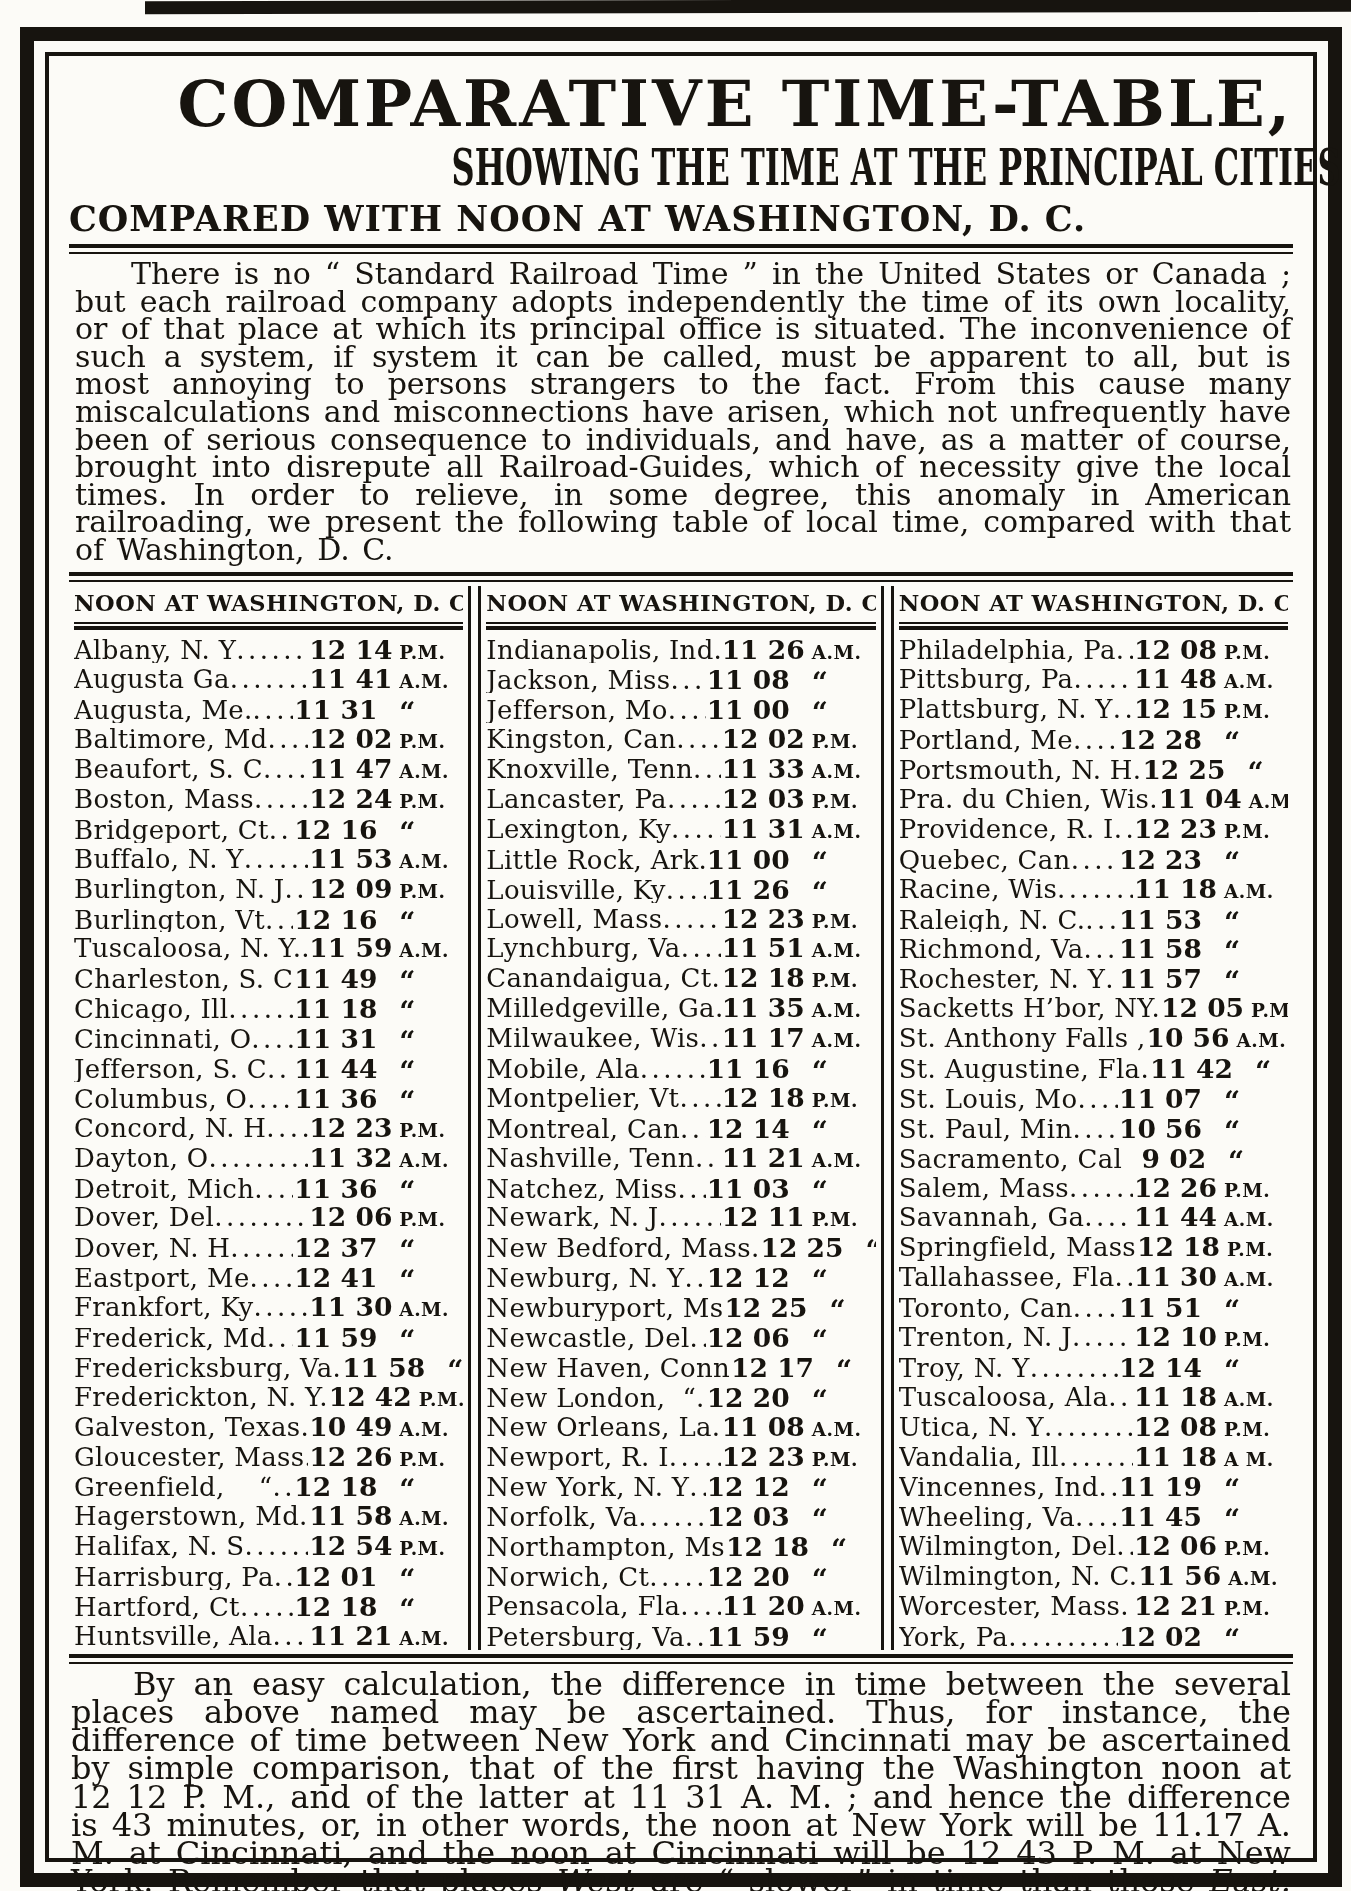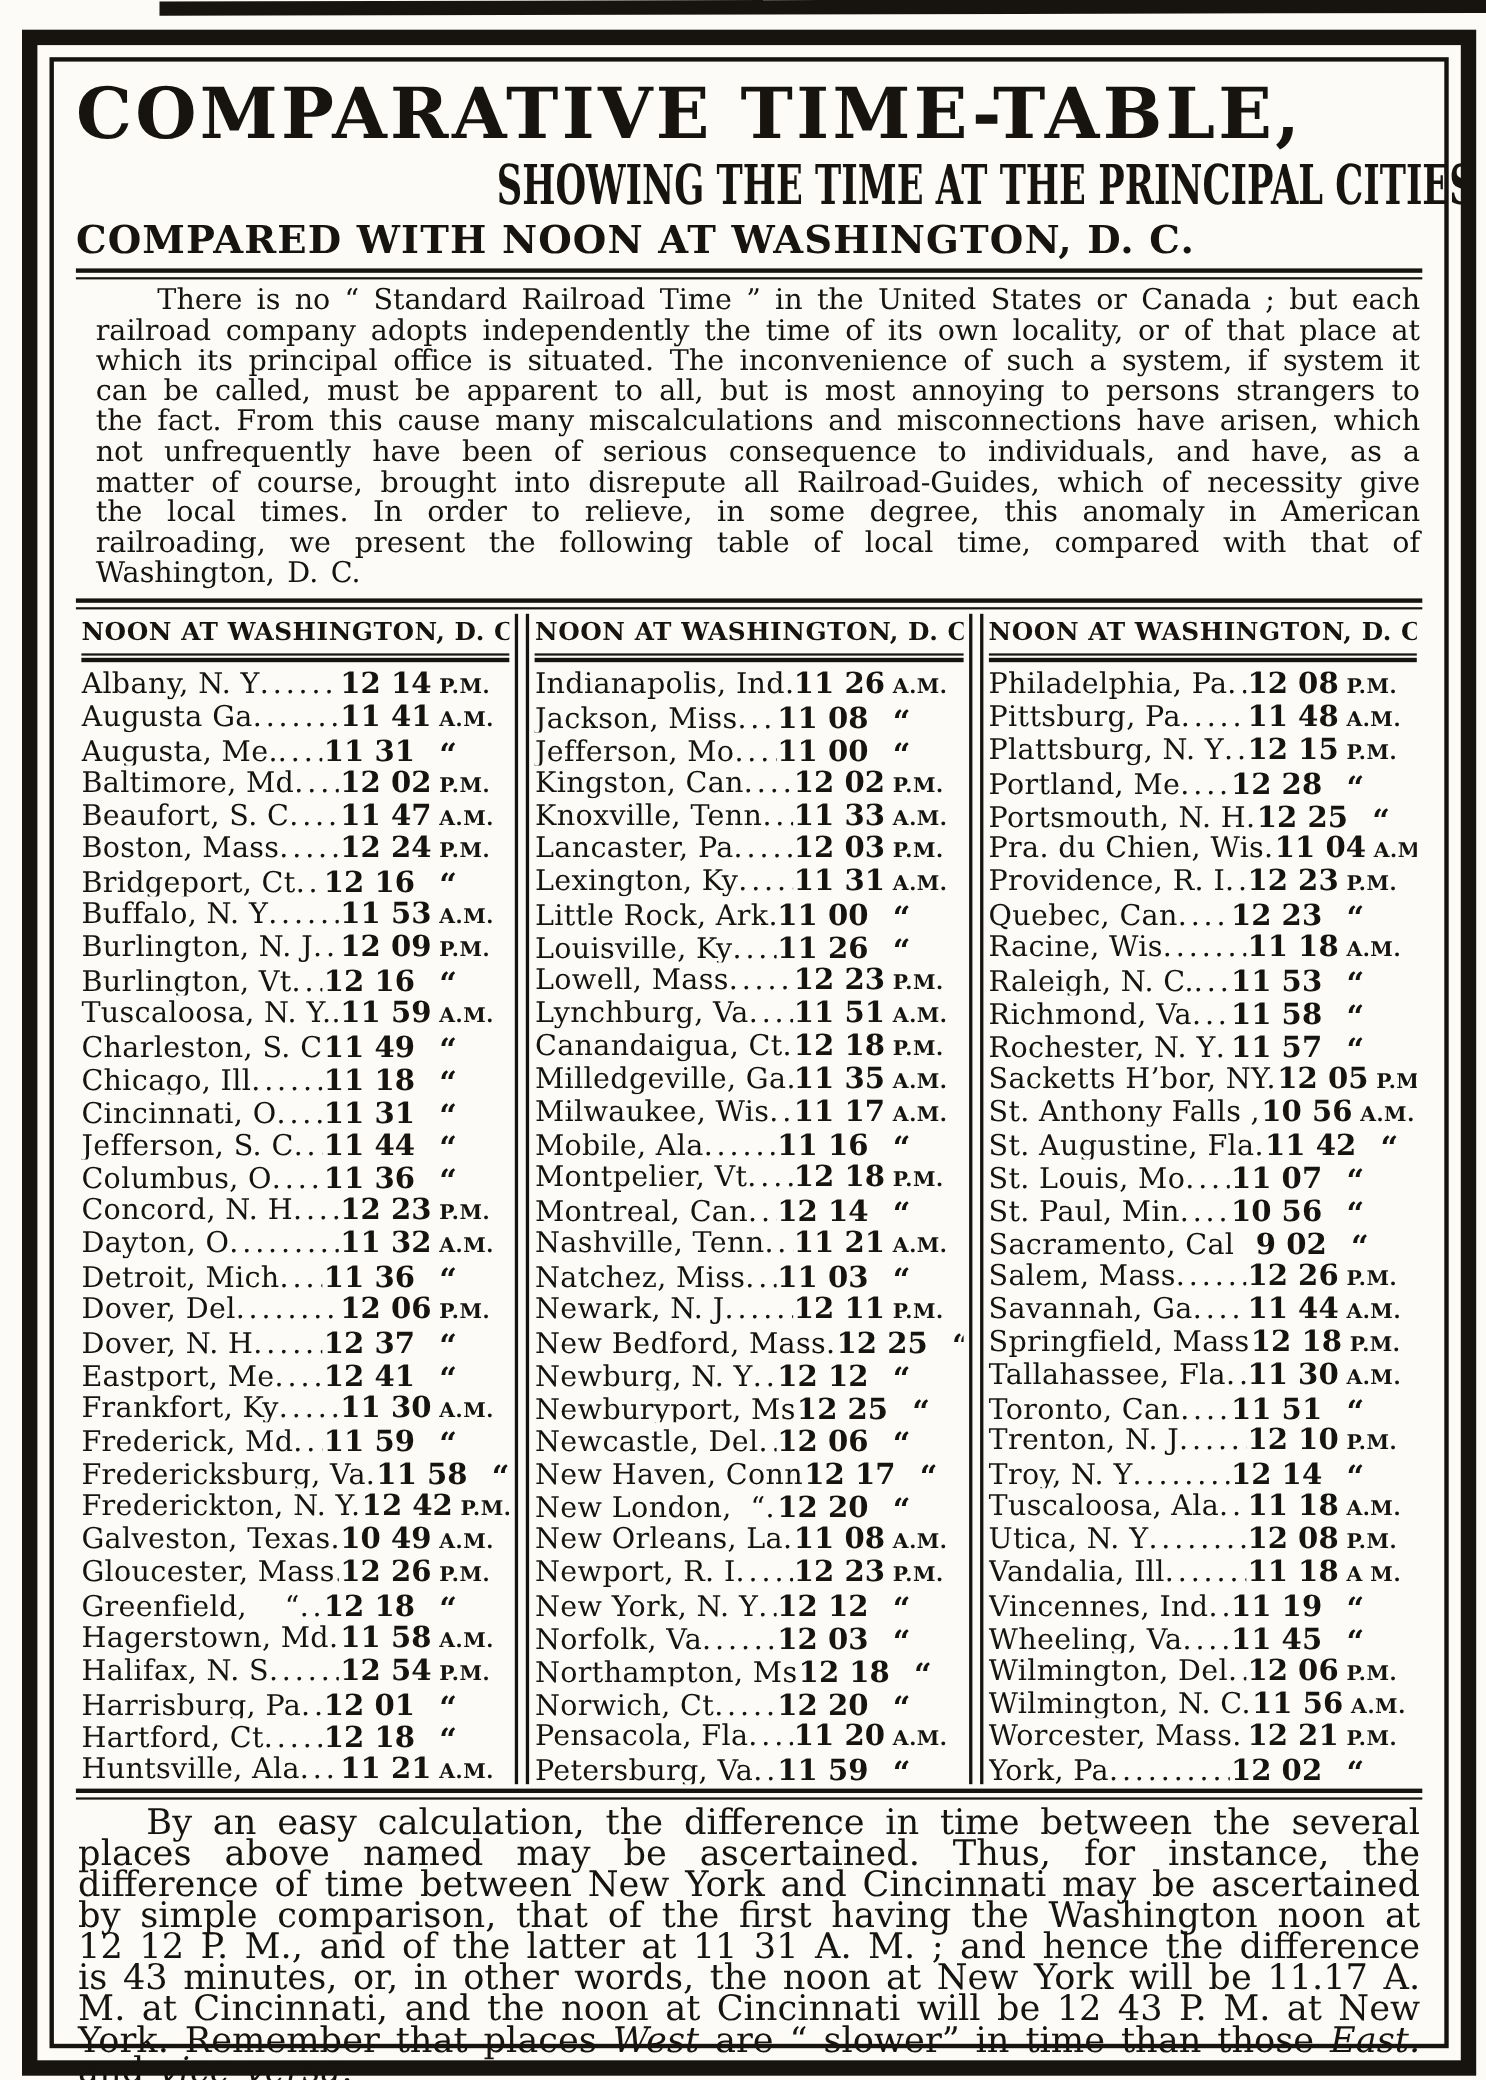--- a/index.html
+++ b/index.html
@@ -26,21 +26,21 @@
   }
   .frame-inner{
     position:absolute;left:11px;top:11px;right:11px;bottom:11px;
     border:4px solid var(--ink);
     padding:10px 20px 0 20px;
   }
   
   .title{
     margin:2px 0 0 0;
     font-size:64px;line-height:72px;
-    font-weight:bold;text-align:left;
+    font-weight:bold;text-align:right;
     letter-spacing:3px;white-space:nowrap;
   }
   .subtitle-wrap{text-align:center;height:56px;overflow:visible;}
   .subtitle{
     margin:0;display:inline-block;
     font-size:50px;line-height:56px;font-weight:bold;
     white-space:nowrap;letter-spacing:0px;
     transform:scaleX(0.64);transform-origin:center;
   }
   .subheading{
@@ -51,22 +51,22 @@
   }
   
   .hrule{
     height:4px;
     border-top:4px solid var(--ink);
     border-bottom:2px solid var(--ink);
     margin:4px 0;
   }
   
   .intro{
-    margin:6px 2px 8px 18px;
-    font-size:26px;line-height:27.6px;
+    margin:6px 2px 8px 6px;
+    font-size:30px;line-height:27.6px;
     text-align:justify;text-indent:56px;
     word-spacing:3px;
   }
   .footer-par{
     margin:6px 2px 0 2px;
     font-size:32px;line-height:28.2px;
     text-align:justify;text-indent:62px;
     word-spacing:3px;
   }
   .footer-par i{font-style:italic;}

